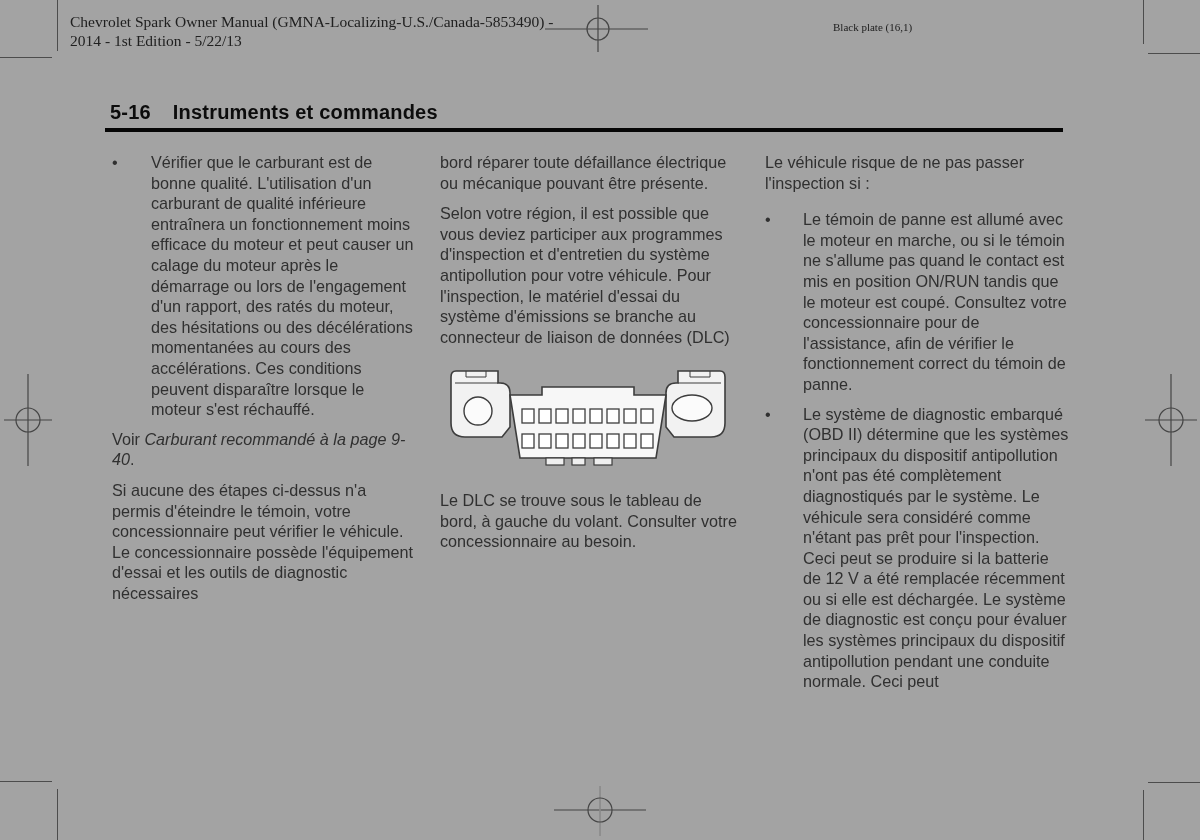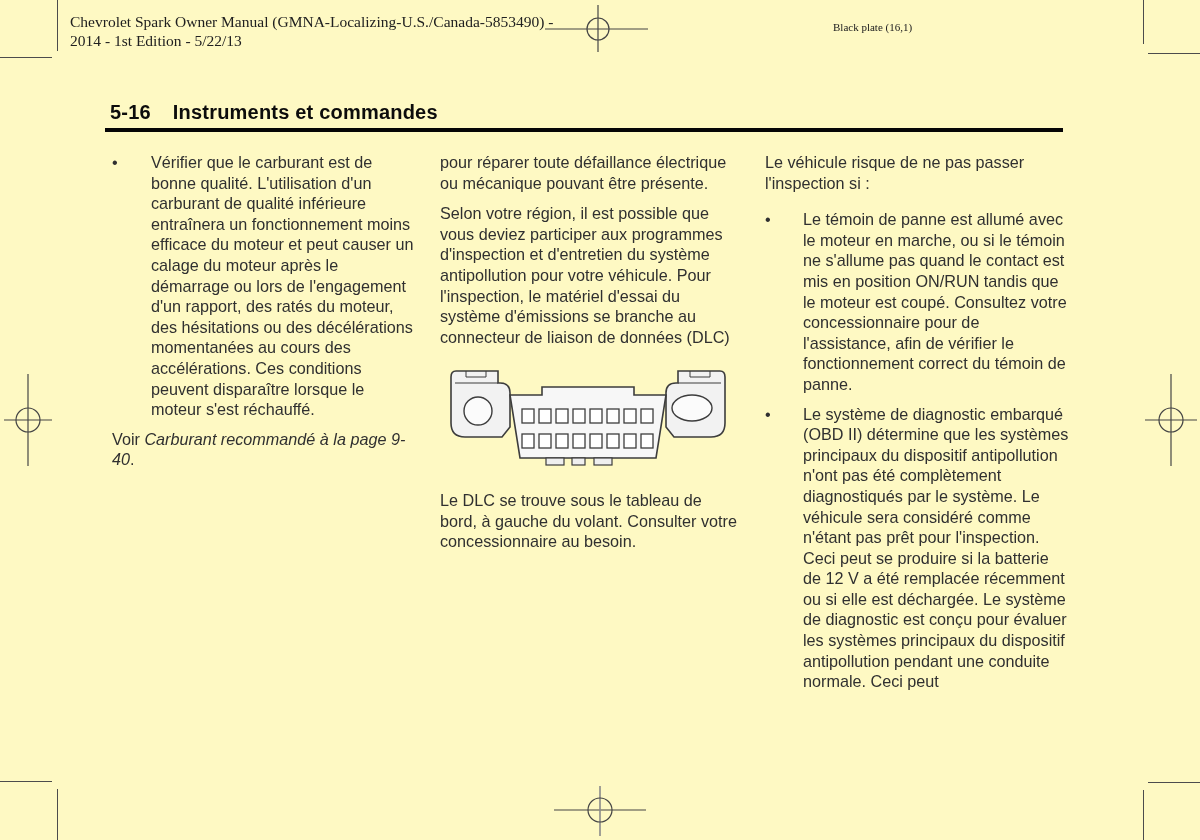--- a/index.html
+++ b/index.html
@@ -1,18 +1,18 @@
 <!DOCTYPE html>
 <html><head>
 <meta charset="utf-8">
 <style>
   html,body { margin:0; padding:0; background:#e8e8e8; }
   .sheet {
     position:relative; width:1200px; height:840px; margin:0 auto;
-    background:#fef9c3; overflow:hidden;
+    background:#a3a3a3; overflow:hidden;
     font-family:"Liberation Sans", sans-serif;
     color:#303030;
   }
   
   .cropmark { position:absolute; background:#4c4c4c; }
   
   .regmark { position:absolute; }
   
   .plate-header-left {
     position:absolute; left:70px; top:12px;
@@ -100,24 +100,25 @@
     <span class="num">5-16</span><span>Instruments et commandes</span>
   </div>
   <div class="head-rule"></div>
 
   <div class="col col1">
     <div class="bullet-item">
       <span class="bullet">•</span>
       <span class="btext">Vérifier que le carburant est de bonne qualité. L'utilisation d'un carburant de qualité inférieure entraînera un fonctionnement moins efficace du moteur et peut causer un calage du moteur après le démarrage ou lors de l'engagement d'un rapport, des ratés du moteur, des hésitations ou des décélérations momentanées au cours des accélérations. Ces conditions peuvent disparaître lorsque le moteur s'est réchauffé.</span>
     </div>
     <p class="para"><span>Voir </span><span class="italic">Carburant recommandé à la page 9-40</span><span>.</span></p>
+    <p class="para">Si aucune des étapes ci-dessus n'a permis d'éteindre le témoin, votre concessionnaire peut vérifier le véhicule. Le concessionnaire possède l'équipement d'essai et les outils de diagnostic nécessaires</p>
   </div>
 
   <div class="col col2">
-    <p class="para">pour réparer toute défaillance électrique ou mécanique pouvant être présente.</p>
+    <p class="para">bord réparer toute défaillance électrique ou mécanique pouvant être présente.</p>
     <p class="para">Selon votre région, il est possible que vous deviez participer aux programmes d'inspection et d'entretien du système antipollution pour votre véhicule. Pour l'inspection, le matériel d'essai du système d'émissions se branche au connecteur de liaison de données (DLC)</p>
 
     <div class="figure-wrap">
       <svg width="292" height="112" viewBox="0 0 292 112">
 
         <path d="M9,16 Q9,10 14,10 L56,10 L56,22 L58,22 Q68,22 68,32 L68,66 L60,76 L23,76 Q9,76 9,62 Z" fill="#f2f2f2" stroke="#3d3d3d" stroke-width="1.6"></path>
         <path d="M13,22 L56,22" fill="none" stroke="#3d3d3d" stroke-width="1"></path>
         <path d="M24,10 L24,16 L44,16 L44,10" fill="none" stroke="#3d3d3d" stroke-width="1"></path>
         <circle cx="36" cy="50" r="14" fill="#fbfbfb" stroke="#3d3d3d" stroke-width="1.4"></circle>
 

